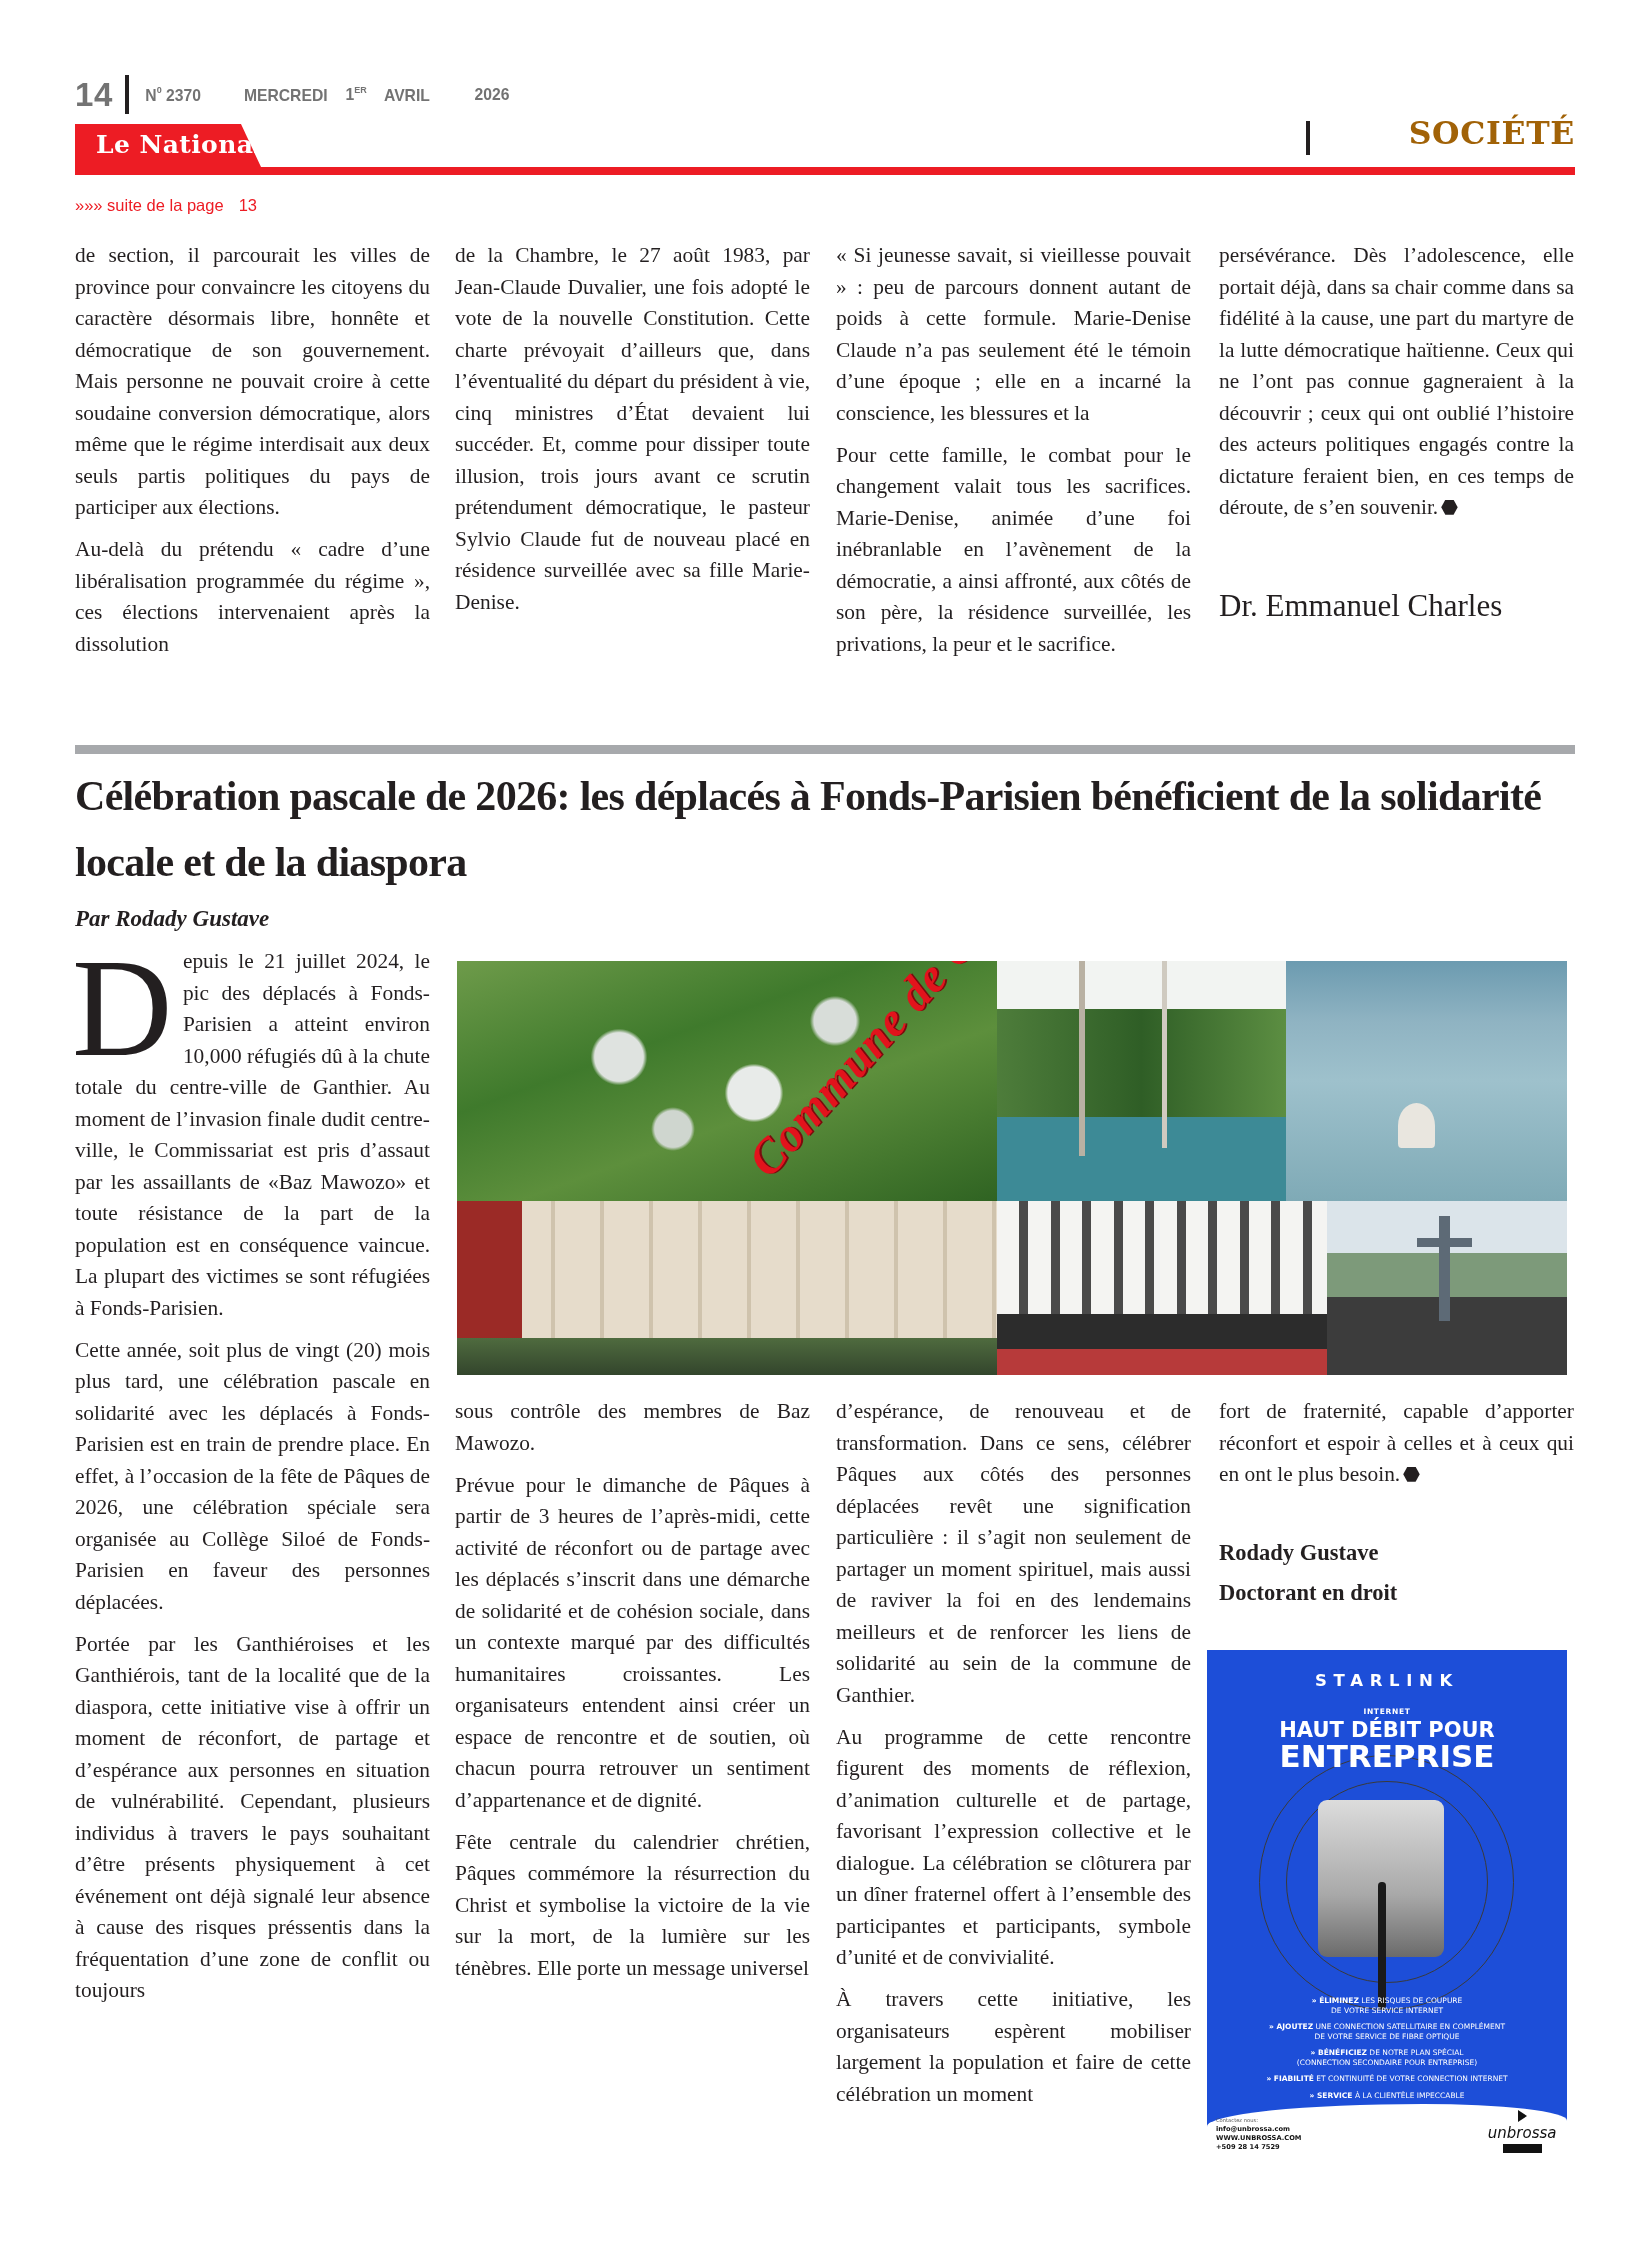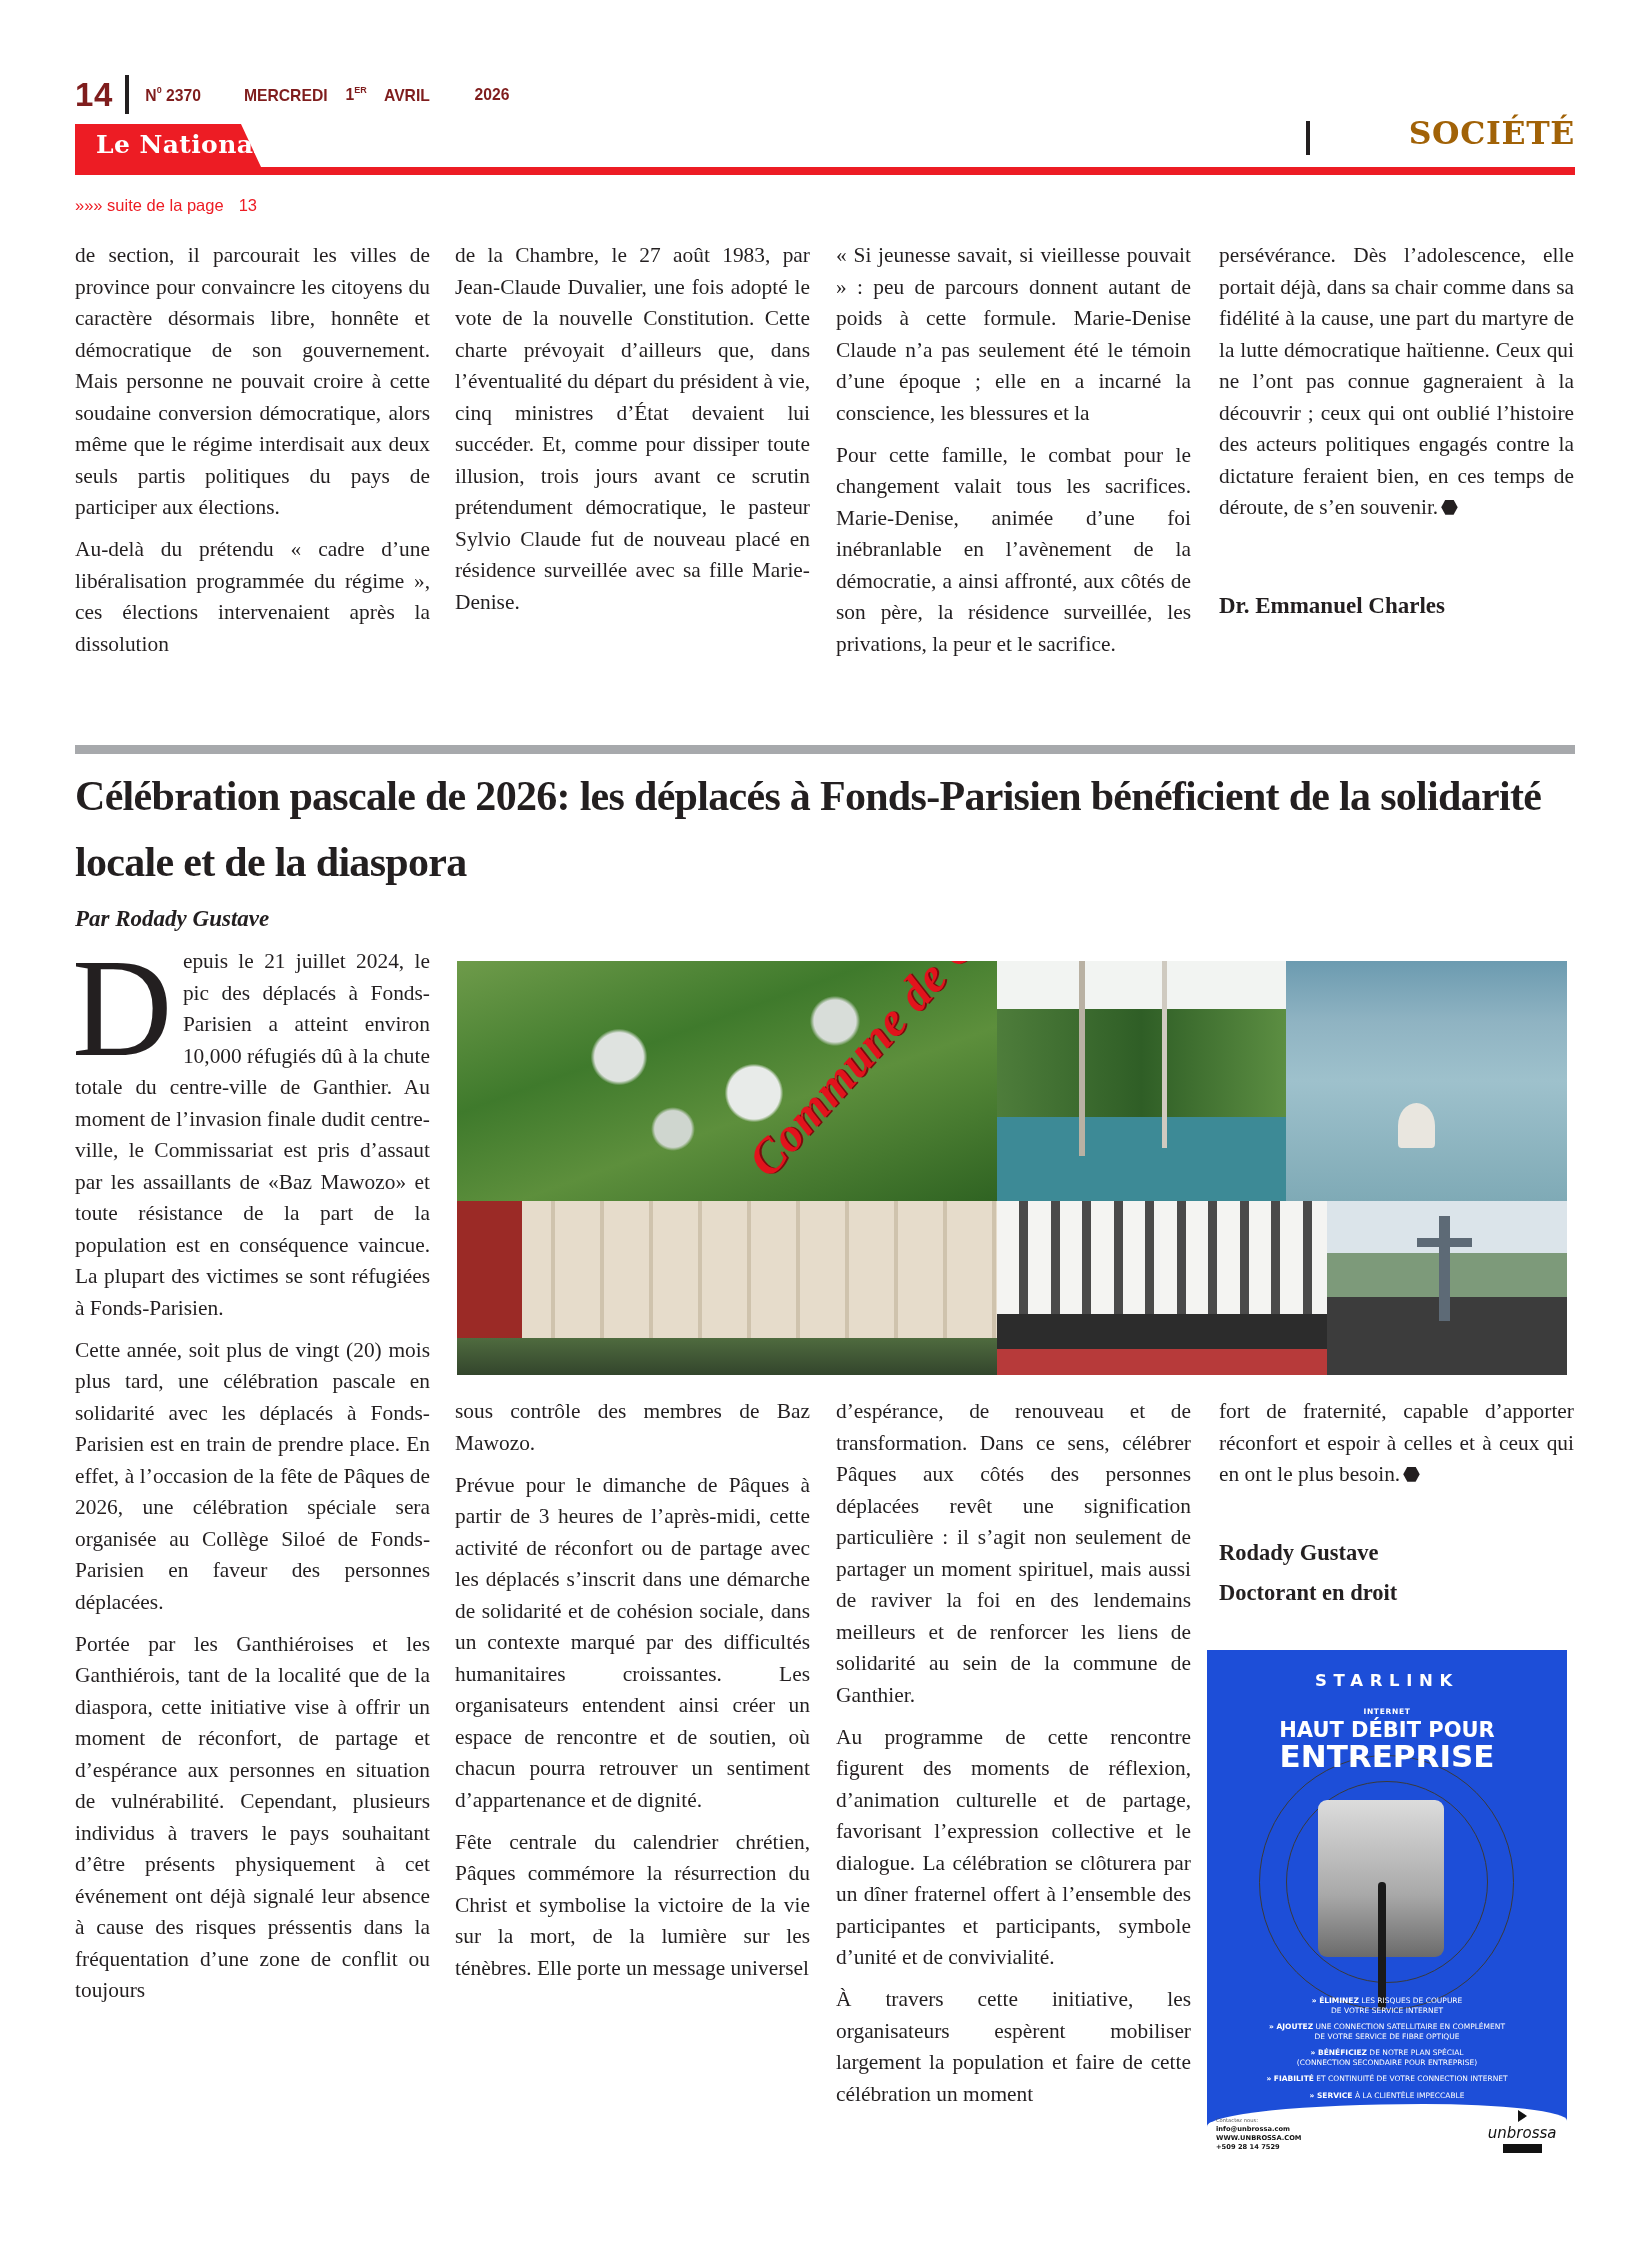--- a/index.html
+++ b/index.html
@@ -1,20 +1,20 @@
 <!DOCTYPE html>
 <html style="font-size:12px"><head>
 <meta charset="utf-8">
 <style>
   * { box-sizing: border-box; margin: 0; padding: 0; }
   html, body { width: 1650px; height: 2250px; background: #ffffff; }
   body { position: relative; font-family: "Liberation Serif", "DejaVu Serif", serif; color: #231f20; overflow: hidden; }
 
   
-  .hdr-top { position: absolute; left: 75px; top: 72px; height: 45px; display: flex; align-items: center; font-family: "Liberation Sans", "DejaVu Sans", sans-serif; font-weight: bold; color: #7f1d1d; }
+  .hdr-top { position: absolute; left: 75px; top: 72px; height: 45px; display: flex; align-items: center; font-family: "Liberation Sans", "DejaVu Sans", sans-serif; font-weight: bold; color: #737373; }
   .pg-num { font-size: 33px; letter-spacing: 0.7px; }
   .pg-sep { width: 3.7px; height: 39px; background: #231f20; margin: 0 16.5px 0 12px; }
   .issue { font-size: 15.7px; margin-right: 43px; }
   .issue sup, .date sup { font-size: 9px; vertical-align: 7.5px; }
   .date { font-size: 15.7px; word-spacing: 13.5px; }
   .date .yr { margin-left: 27px; }
 
   .brand-bar { position: absolute; left: 75px; top: 124px; width: 1500px; height: 51px; }
   .brand-tab { position: absolute; left: 0; top: 0; height: 43px; width: 240px; background: #ed1c24; clip-path: polygon(0 0, 166px 0, 186px 43px, 0 43px); }
   .brand-name { position: absolute; left: 21px; top: 6px; font-family: "DejaVu Serif", serif; font-weight: bold; font-size: 25px; color: #ffffff; letter-spacing: 0.4px; }
@@ -22,21 +22,21 @@
   .rubric-sep { position: absolute; left: 1306px; top: 121px; width: 3.7px; height: 34px; background: #231f20; }
   .rubric { position: absolute; right: 75px; top: 114px; font-family: "DejaVu Serif", serif; font-weight: bold; font-size: 31.5px; letter-spacing: 0.7px; color: #a16207; }
 
   .suite { position: absolute; left: 75px; top: 196px; font-family: "Liberation Sans", "DejaVu Sans", sans-serif; font-size: 16.5px; color: #ed1c24; }
   .suite .num { margin-left: 15px; }
 
   
   .col { position: absolute; width: 355px; font-size: 21.4px; line-height: 31.5px; text-align: justify; hyphens: none; }
   .col p { margin-bottom: 10.5px; }
   .endmark { display: inline-block; width: 16.5px; height: 15px; background: #231f20; clip-path: polygon(25% 0, 75% 0, 100% 50%, 75% 100%, 25% 100%, 0 50%); vertical-align: -0.7px; margin-left: 3px; }
-  .signature { font-weight: bold; font-size: 23px; margin-top: 66px; }
+  .signature { font-weight: normal; font-size: 31px; margin-top: 66px; }
 
   .grey-rule { position: absolute; left: 75px; top: 745px; width: 1500px; height: 9px; background: #a7a9ac; }
 
   .headline { position: absolute; left: 75px; top: 763px; width: 1507px; font-family: "Liberation Serif", "DejaVu Serif", serif; font-weight: bold; font-size: 42px; line-height: 66px; letter-spacing: -0.7px; color: #231f20; }
   .byline { position: absolute; left: 75px; top: 906px; font-family: "Liberation Serif", serif; font-style: italic; font-weight: bold; font-size: 23px; color: #231f20; }
 
   .dropcap { float: left; font-size: 139px; line-height: 112px; height: 112px; margin: 6px 10.5px 0 -3px; font-family: "Liberation Serif", serif; color: #231f20; }
 
   
   .collage { position: absolute; left: 457px; top: 961px; width: 1110px; height: 414px; overflow: hidden; }

